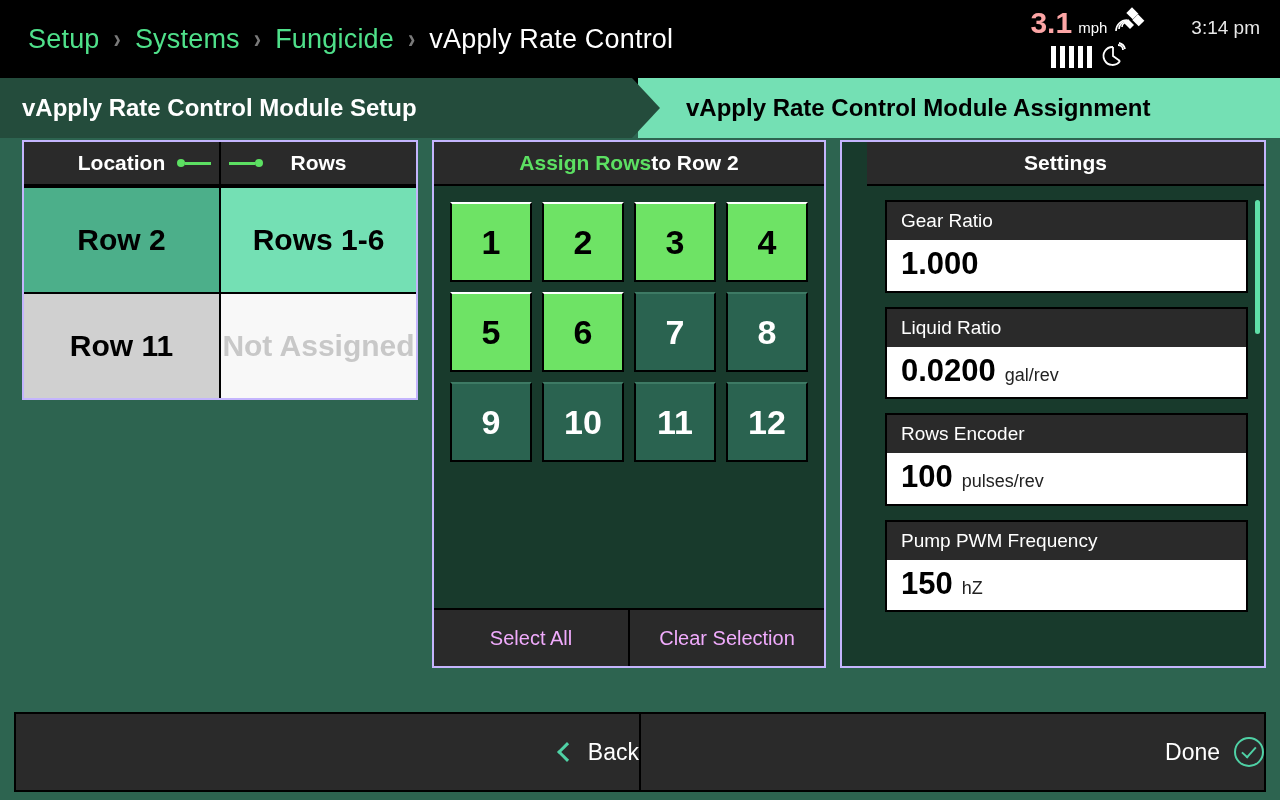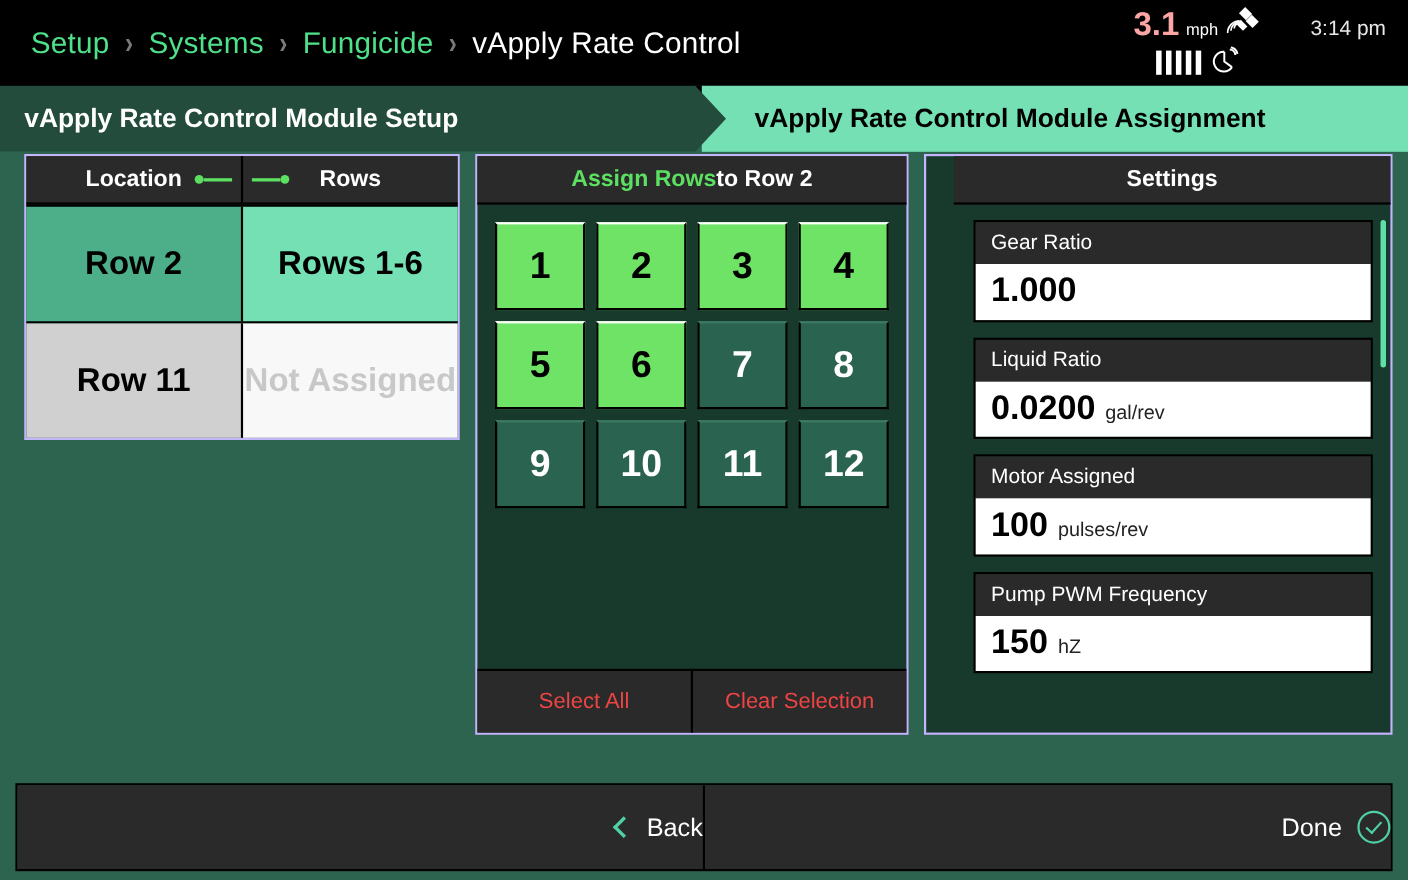--- a/index.html
+++ b/index.html
@@ -243,21 +243,21 @@
     border-top: 2px solid #3d7a64;
   }
   .assign-actions {
     display: flex;
     border-top: 2px solid #000;
     height: 58px;
   }
   .assign-actions button {
     flex: 1;
     background: #2a2a2a;
-    color: #ef4444;
+    color: #f0abfc;
     font-size: 20px;
     font-family: inherit;
     border: none;
     border-right: 2px solid #000;
     cursor: pointer;
   }
   .assign-actions button:last-child { border-right: none; }
 
   
   .settings-panel {
@@ -499,21 +499,21 @@
 
       <div class="setting">
         <div class="setting-label">Liquid Ratio</div>
         <div class="setting-value">
           <span class="setting-num">0.0200</span>
           <span class="setting-unit">gal/rev</span>
         </div>
       </div>
 
       <div class="setting">
-        <div class="setting-label">Motor Assigned</div>
+        <div class="setting-label">Rows Encoder</div>
         <div class="setting-value">
           <span class="setting-num">100</span>
           <span class="setting-unit">pulses/rev</span>
         </div>
       </div>
 
       <div class="setting">
         <div class="setting-label">Pump PWM Frequency</div>
         <div class="setting-value">
           <span class="setting-num">150</span>

